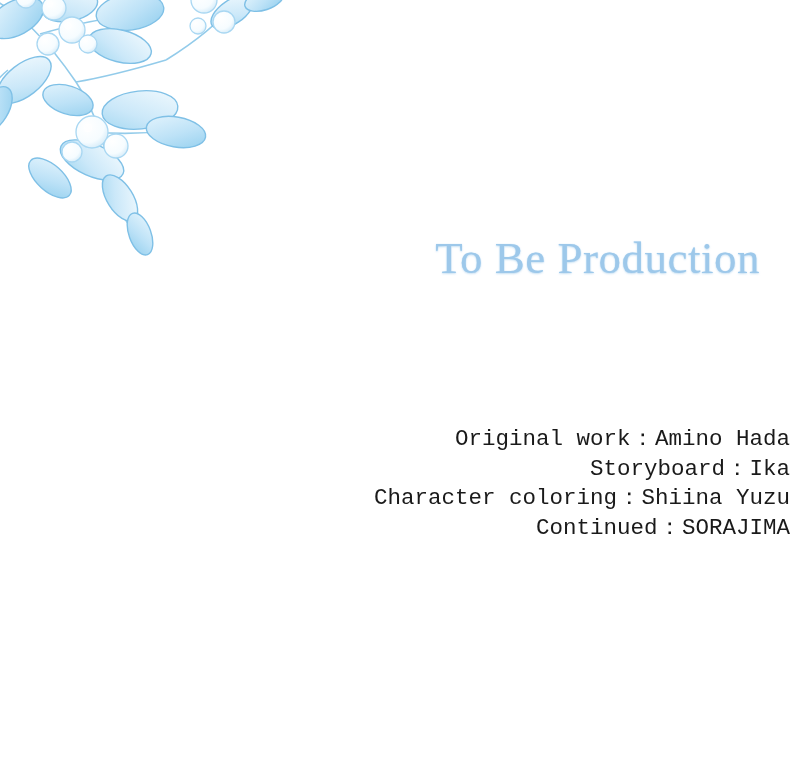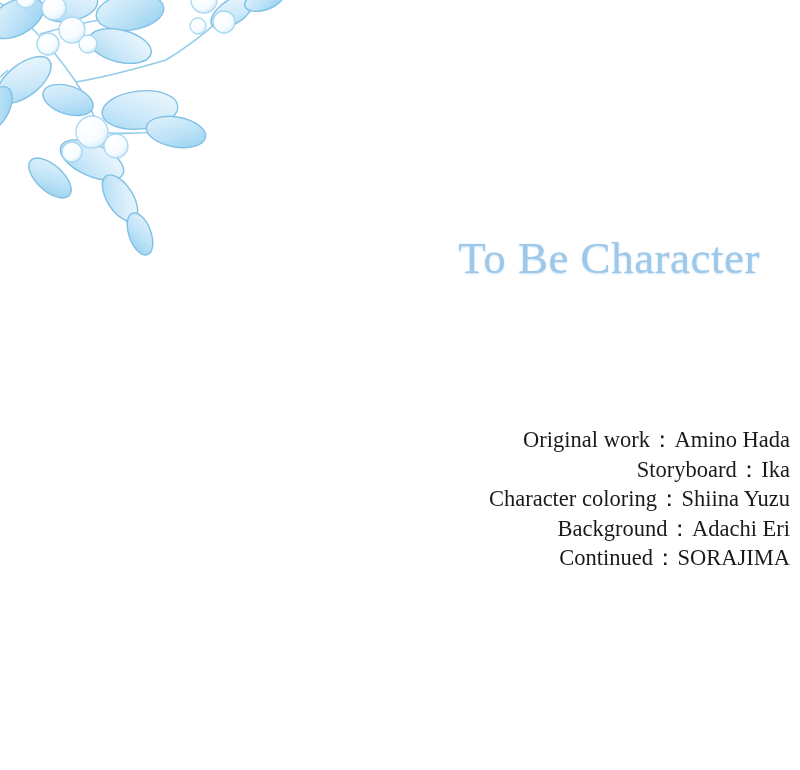--- a/index.html
+++ b/index.html
@@ -48,21 +48,21 @@
     white-space: nowrap;
   }
 
   
   .credits {
     position: absolute;
     right: 10px;
     top: 425px;
     width: 560px;
     text-align: right;
-    font-family: Liberation Serif, serif;
+    font-family: Liberation Mono, monospace;
     font-size: 22.5px;
     line-height: 29.5px;
     color: #1a1a1a;
   }
   .credits .line {
     display: block;
     white-space: nowrap;
   }
   .credits .sep {
     padding: 0 1px;
@@ -138,33 +138,30 @@
 
       <g fill="#ffffff" opacity="0.9">
         <circle cx="70" cy="22" r="3"></circle>
         <circle cx="88" cy="44" r="3.2"></circle>
         <circle cx="220" cy="14" r="3"></circle>
         <circle cx="108" cy="146" r="4"></circle>
       </g>
     </svg>
   </div>
 
-  <div class="tbc">To Be Character</div>
+  <div class="tbc">To Be Production</div>
 
   <div class="credits">
     <span class="line">
       <span>Original work</span><span class="sep">：</span><span>Amino Hada</span>
     </span>
     <span class="line">
       <span>Storyboard</span><span class="sep">：</span><span>Ika</span>
     </span>
     <span class="line">
       <span>Character coloring</span><span class="sep">：</span><span>Shiina Yuzu</span>
     </span>
     <span class="line">
-      <span>Background</span><span class="sep">：</span><span>Adachi Eri</span>
-    </span>
-    <span class="line">
       <span>Continued</span><span class="sep">：</span><span>SORAJIMA</span>
     </span>
   </div>
 
 </div>
 
 </body></html>

